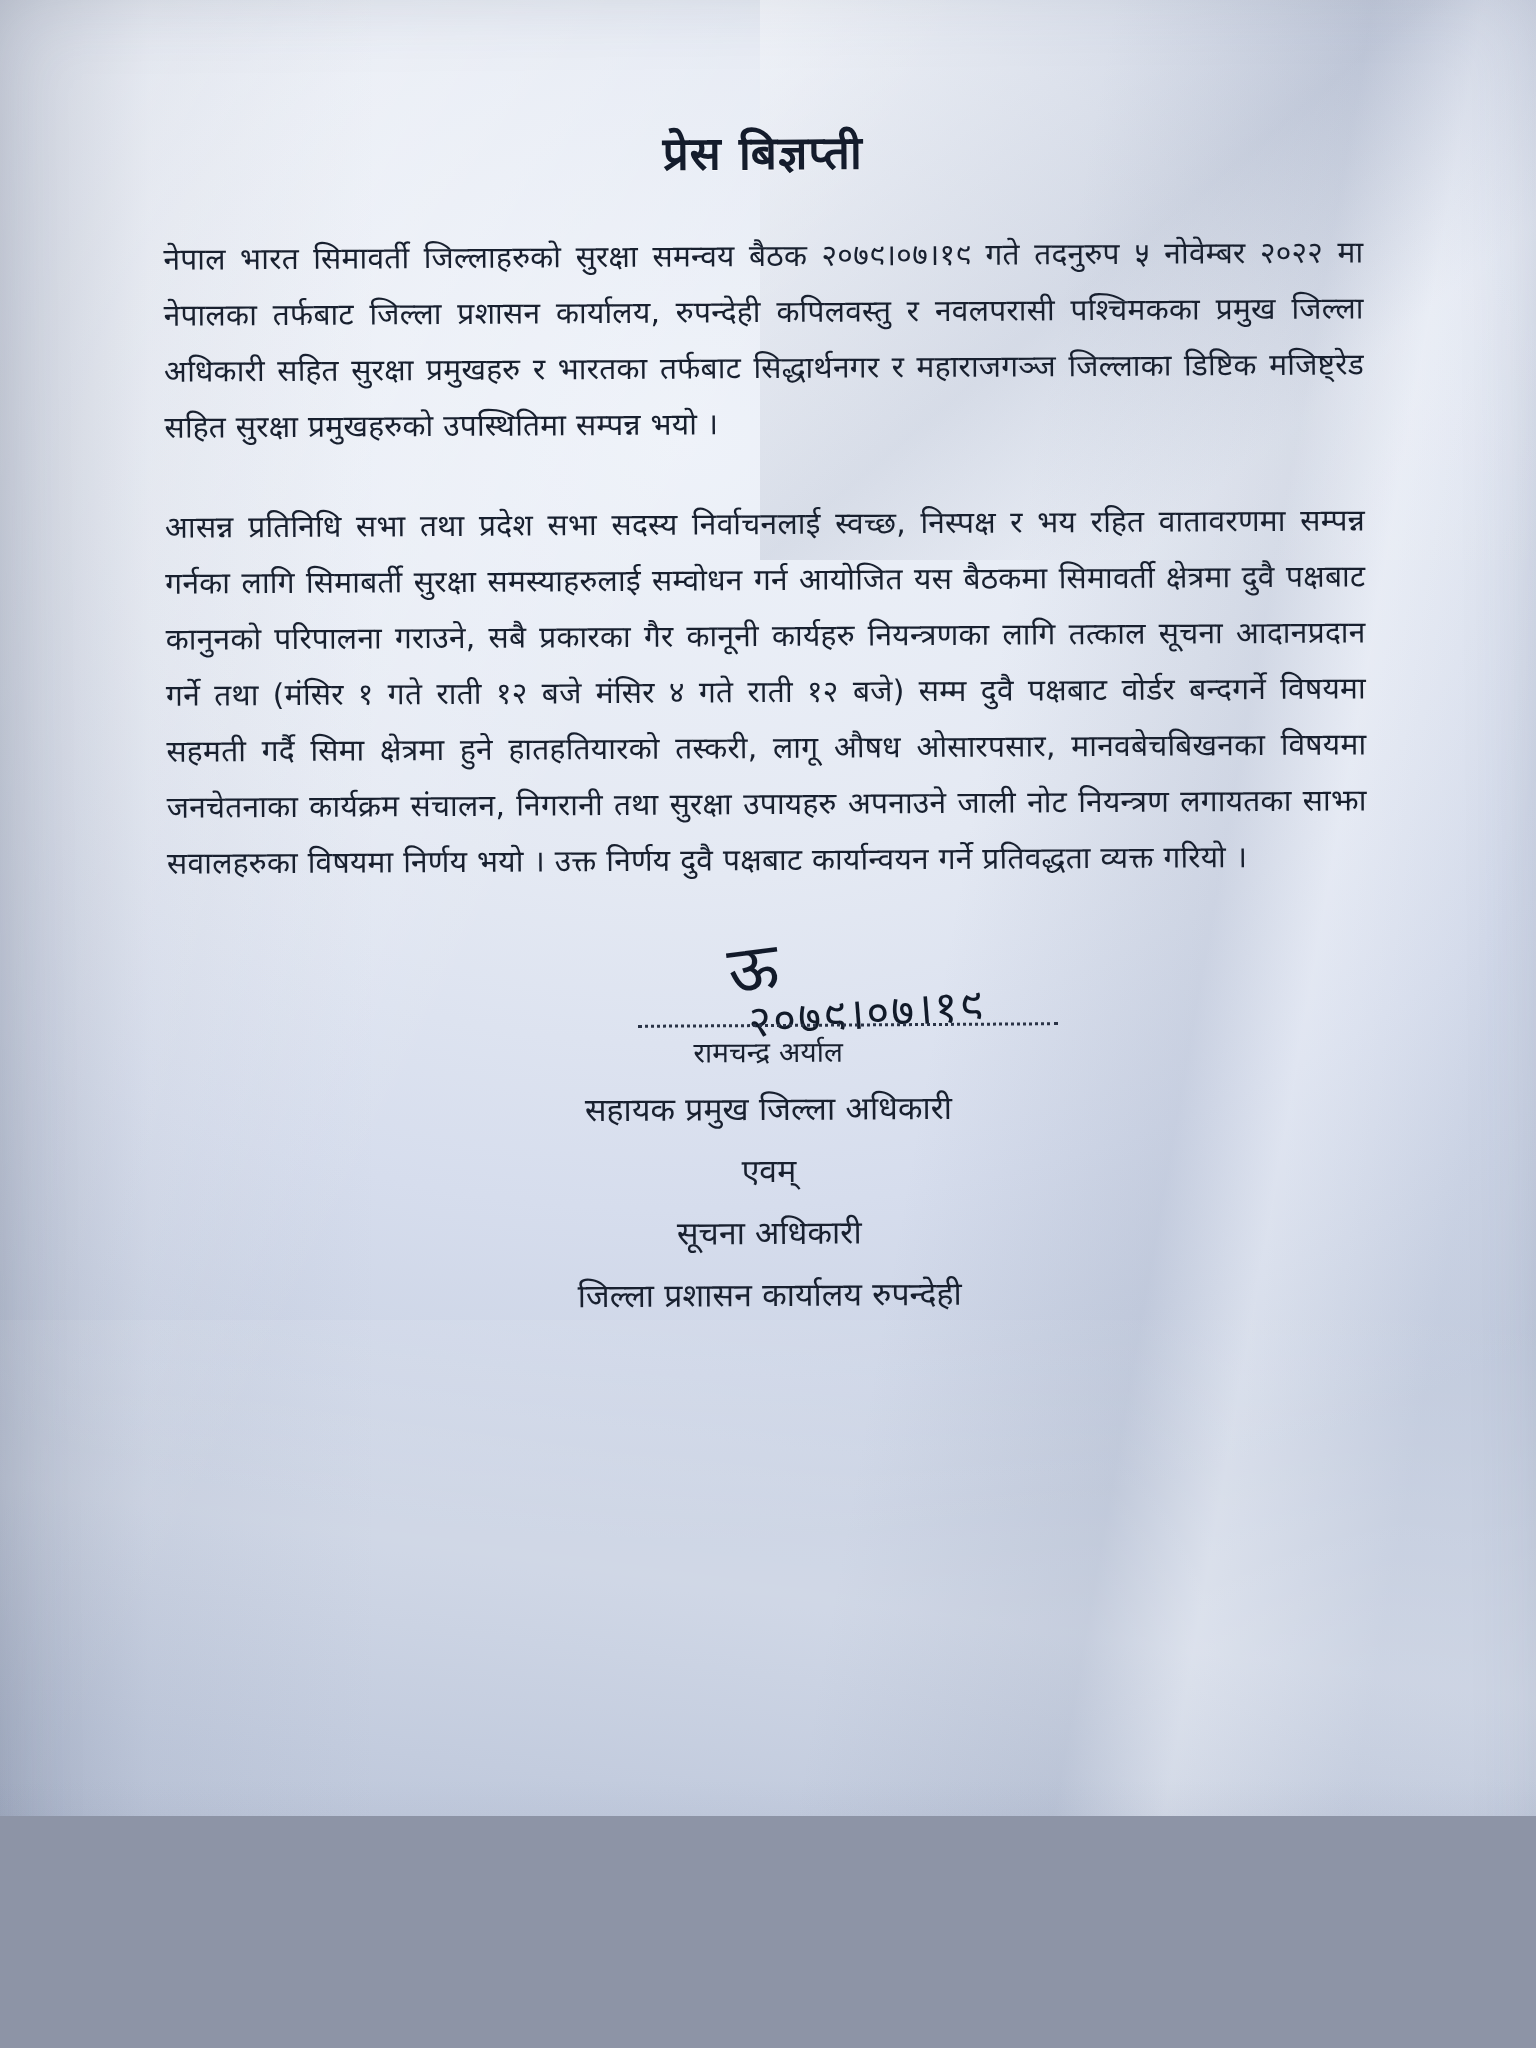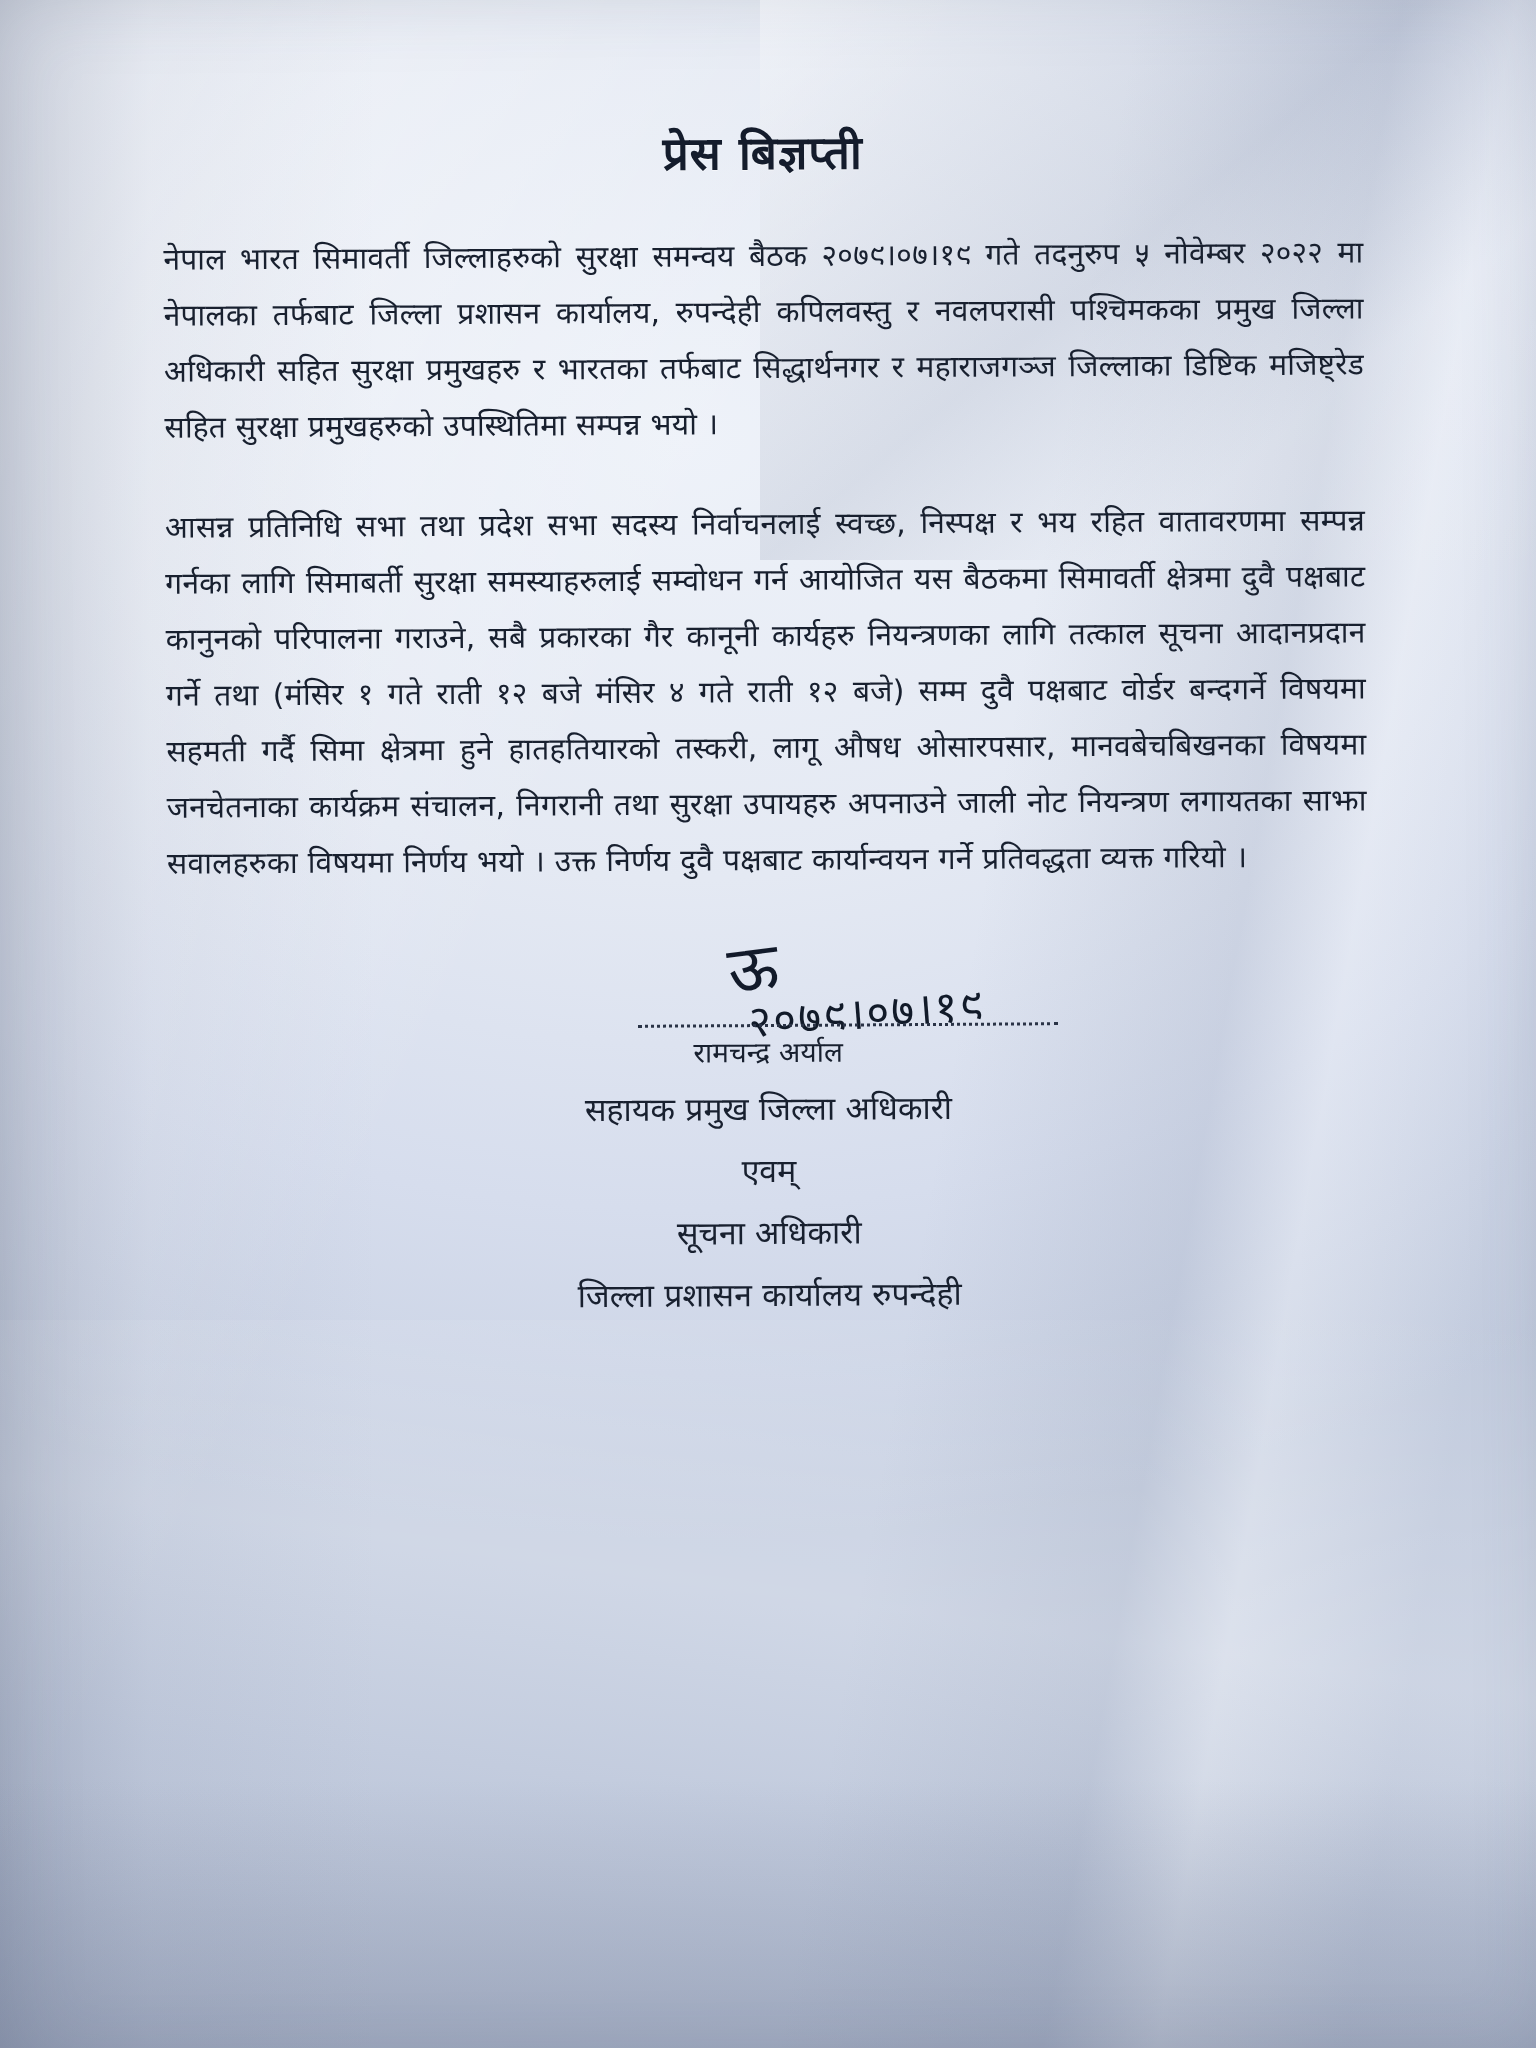--- a/index.html
+++ b/index.html
@@ -12,21 +12,21 @@
     height: 2048px;
     overflow: hidden;
     font-family: "DejaVu Sans", sans-serif;
     background: #8d94a6;
   }
 
   
   .photo {
     position: relative;
     width: 1536px;
-    height: 2048px;
+    height: 1816px;
     background:
       radial-gradient(ellipse 1200px 900px at 40% 30%, #e9edf5 0%, #dde3ee 45%, #cdd5e4 78%, #b9c2d4 100%);
     overflow: hidden;
   }
 
   
   .sheet {
     position: absolute;
     left: -18px;
     top: -26px;

